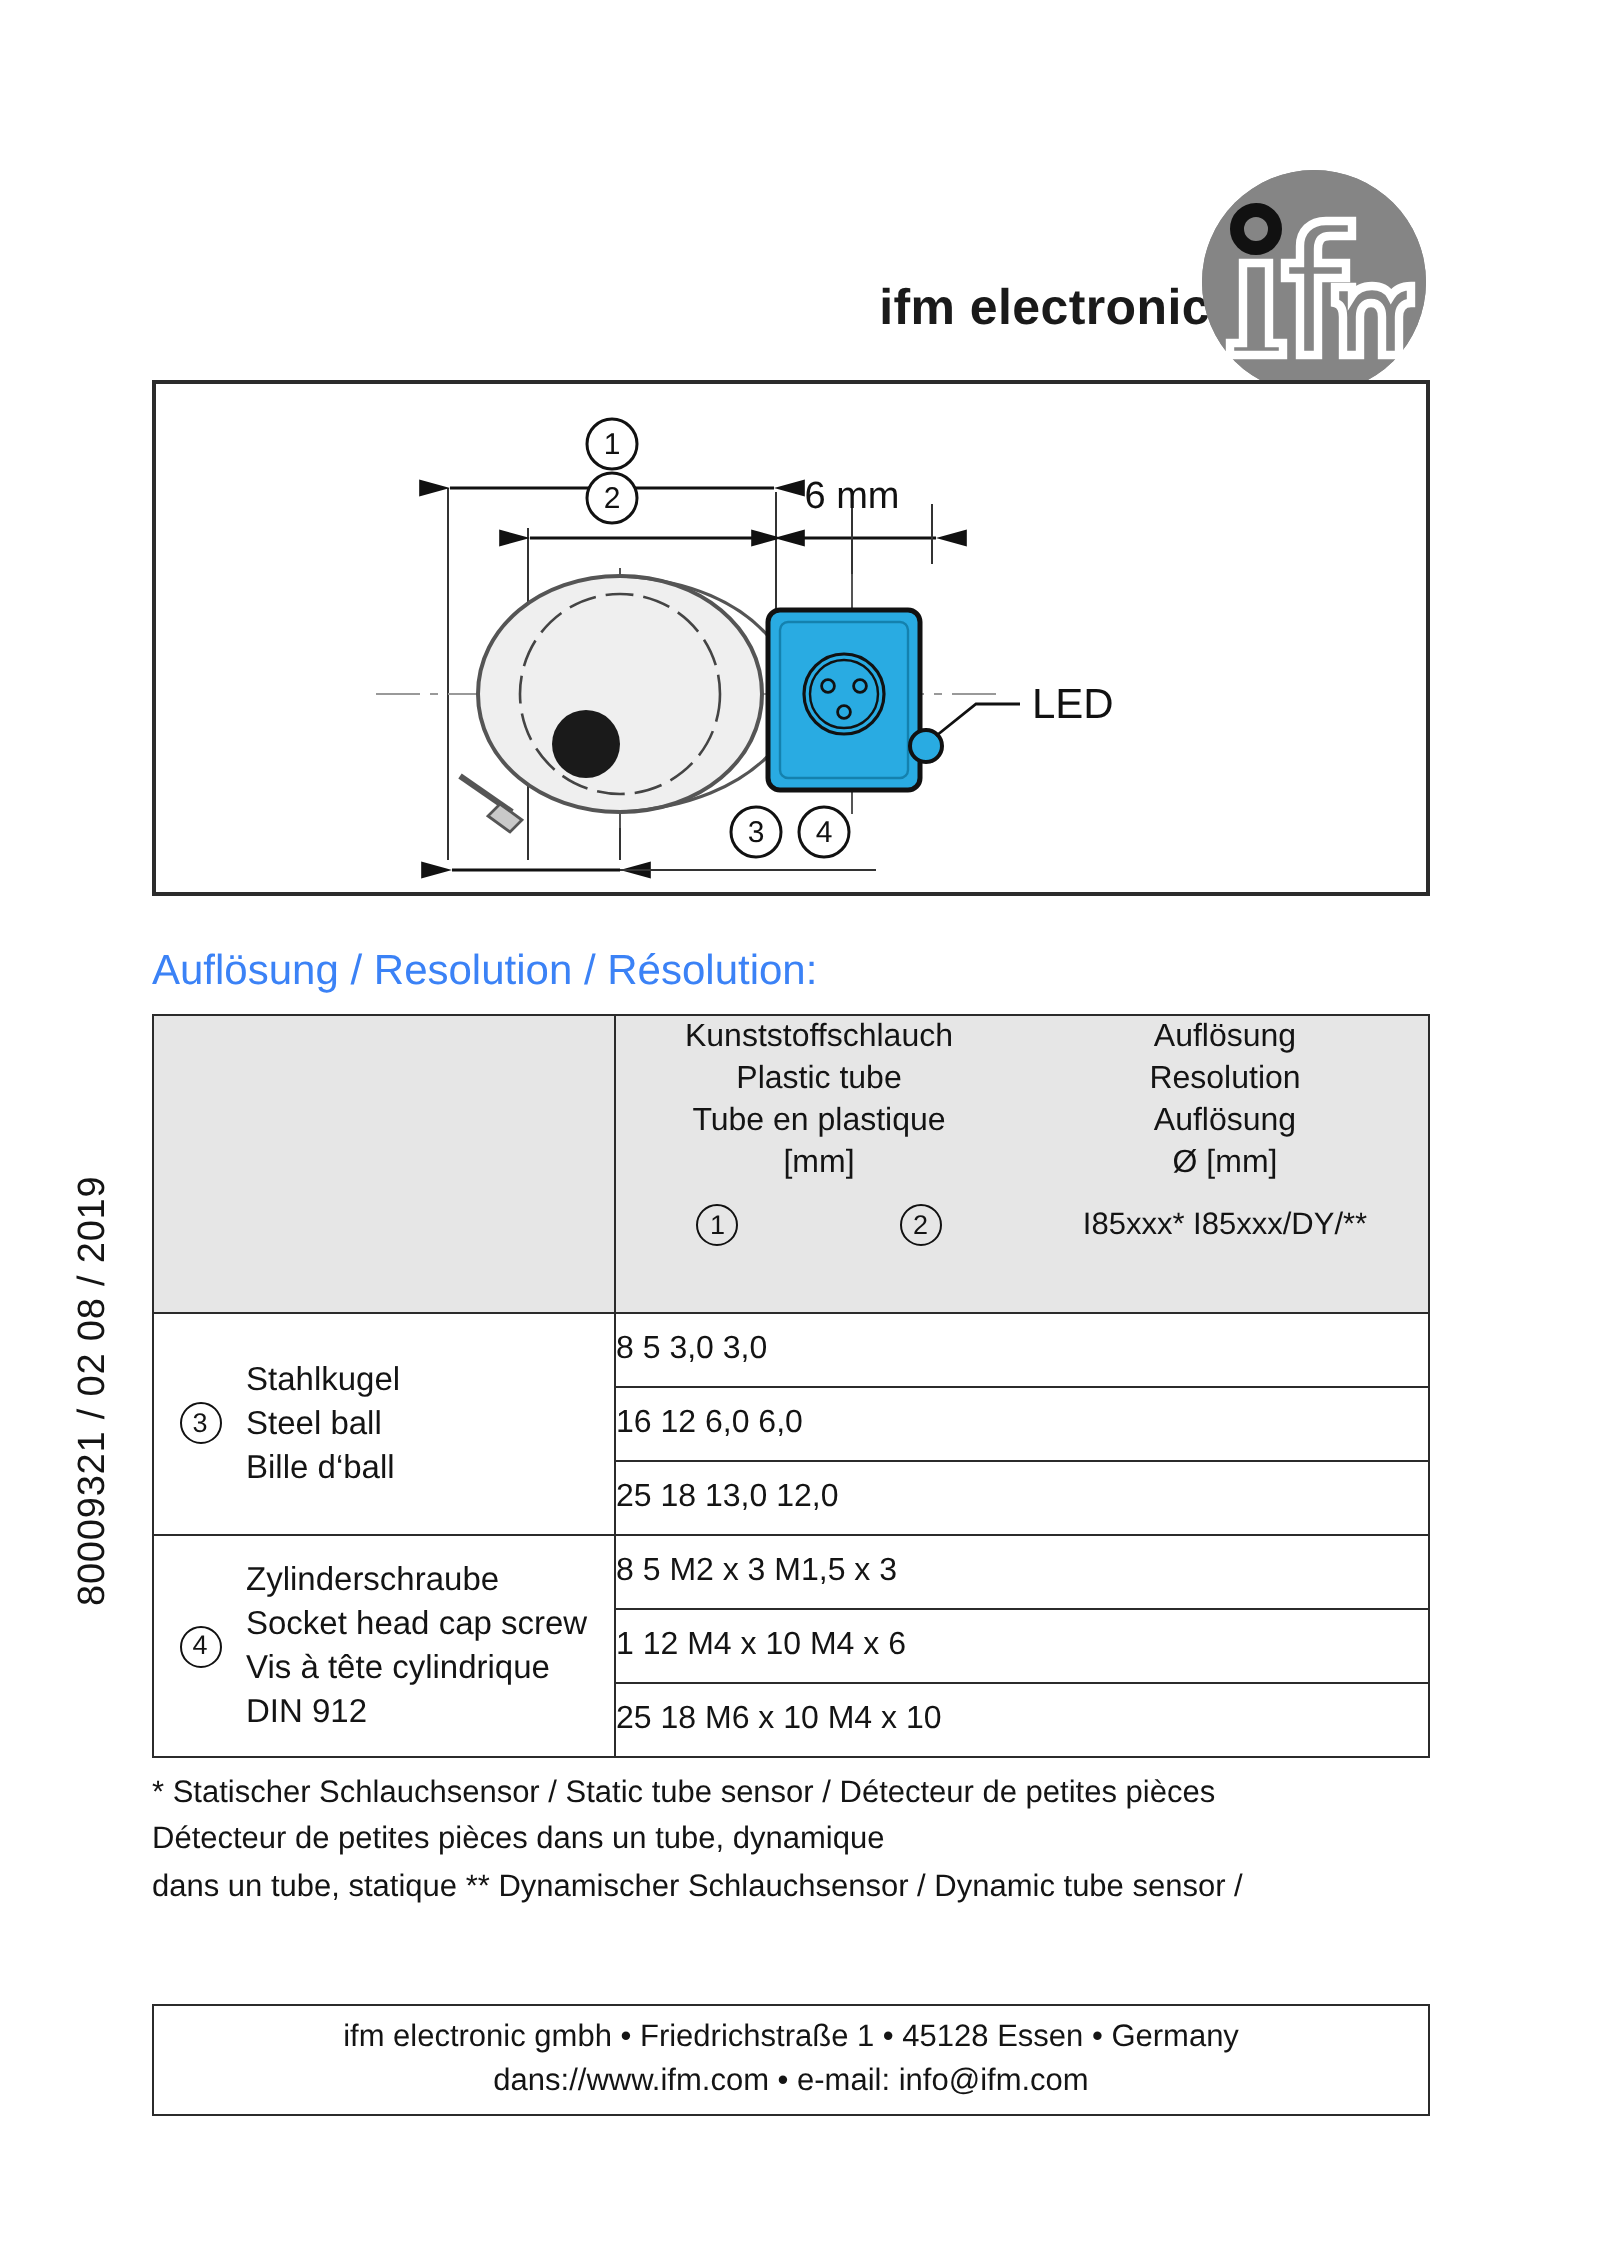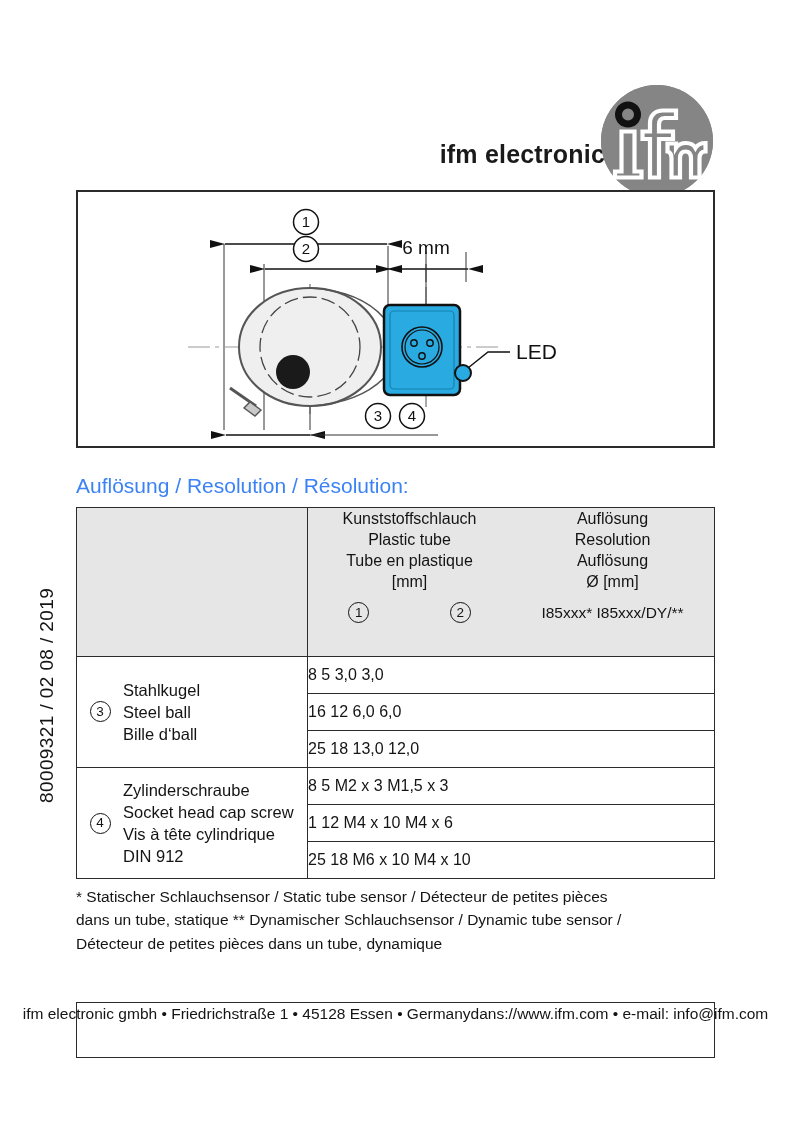--- a/index.html
+++ b/index.html
@@ -174,22 +174,22 @@
   
   #address-box {
     position: absolute;
     left: 76px;
     top: 1002px;
     width: 639px;
     height: 56px;
     border: 1.6px solid #2b2b2b;
     box-sizing: border-box;
     display: flex;
-    flex-direction: row;
-    align-items: flex-start;
+    flex-direction: column;
+    align-items: center;
     justify-content: center;
     line-height: 1.45;
   }
   #address-box div {
     font-size: 15.5px;
     color: #141414;
     white-space: nowrap;
   }
 
   
@@ -391,22 +391,22 @@
         <td class="value-cell">1 12 M4 x 10 M4 x 6</td>
       </tr>
       <tr class="data-row">
         <td class="value-cell">25 18 M6 x 10 M4 x 10</td>
       </tr>
     </tbody>
   </table>
 
   <div id="footnote">
     <div>* Statischer Schlauchsensor / Static tube sensor / Détecteur de petites pièces</div>
+    <div>Détecteur de petites pièces dans un tube, dynamique</div>
     <div>dans un tube, statique   ** Dynamischer Schlauchsensor / Dynamic tube sensor /</div>
-    <div>Détecteur de petites pièces dans un tube, dynamique</div>
   </div>
 
   <div id="address-box">
     <div>ifm electronic gmbh • Friedrichstraße 1 • 45128 Essen • Germany</div>
     <div>dans://www.ifm.com  •  e-mail: info@ifm.com</div>
   </div>
 
   <div id="doc-number">80009321 / 02  08 / 2019</div>
 
 </div>

